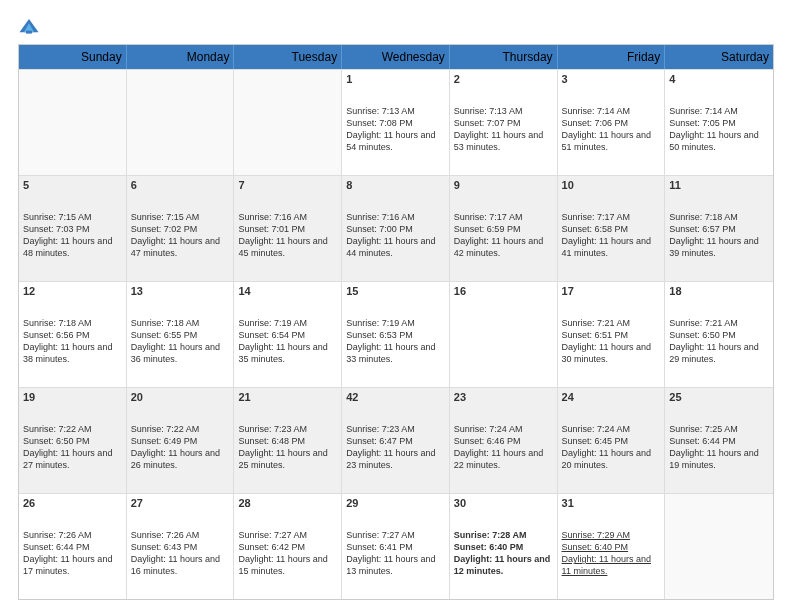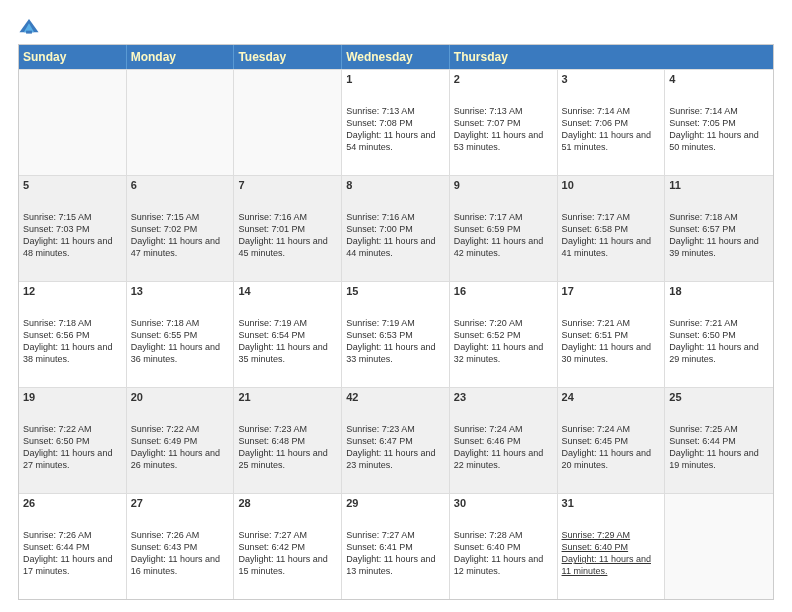--- a/index.html
+++ b/index.html
@@ -67,25 +67,25 @@
       display: flex;
       flex-direction: column;
       border: 1px solid #ccc;
     }
     .cal-header-row {
       display: grid;
       grid-template-columns: repeat(7, 1fr);
       background: #3a7abf;
     }
     .cal-header-cell {
-      color: #fef9c3;
+      color: #000000;
       font-size: 12px;
-      font-weight: bold;
+      font-weight: normal;
       padding: 5px 4px;
-      text-align: left;
+      text-align: right;
       border-right: 1px solid #5a9ad4;
     }
     .cal-header-cell:last-child { border-right: none; }
     .cal-body {
       flex: 1;
       display: flex;
       flex-direction: column;
     }
     .cal-row {
       display: grid;
@@ -141,20 +141,22 @@
     </div>
   </div>
 
   <div class="calendar">
     <div class="cal-header-row">
     <div class="cal-header-cell">Sunday</div>
         <div class="cal-header-cell">Monday</div>
         <div class="cal-header-cell">Tuesday</div>
         <div class="cal-header-cell">Wednesday</div>
         <div class="cal-header-cell">Thursday</div>
+        <div class="cal-header-cell">Friday</div>
+        <div class="cal-header-cell">Saturday</div>
       </div>
     <div class="cal-body">
     <div class="cal-row">
           <div class="cal-cell empty"></div>
           <div class="cal-cell empty"></div>
           <div class="cal-cell empty"></div>
           <div class="cal-cell">
             <span class="day-number">1</span>
             <div class="cell-text" style="white-space: pre-line;">Sunrise: 7:13 AM
 Sunset: 7:08 PM
@@ -243,23 +245,20 @@
 Daylight: 11 hours and 35 minutes.</div>
           </div>
           <div class="cal-cell">
             <span class="day-number">15</span>
             <div class="cell-text" style="white-space: pre-line;">Sunrise: 7:19 AM
 Sunset: 6:53 PM
 Daylight: 11 hours and 33 minutes.</div>
           </div>
           <div class="cal-cell">
             <span class="day-number">16</span>
-            <div class="cell-text" style="white-space: pre-line;">Sunrise: 7:20 AM
-Sunset: 6:52 PM
-Daylight: 11 hours and 32 minutes.</div>
           </div>
           <div class="cal-cell">
             <span class="day-number">17</span>
             <div class="cell-text" style="white-space: pre-line;">Sunrise: 7:21 AM
 Sunset: 6:51 PM
 Daylight: 11 hours and 30 minutes.</div>
           </div>
           <div class="cal-cell">
             <span class="day-number">18</span>
             <div class="cell-text" style="white-space: pre-line;">Sunrise: 7:21 AM
@@ -331,21 +330,21 @@
 Daylight: 11 hours and 15 minutes.</div>
           </div>
           <div class="cal-cell">
             <span class="day-number">29</span>
             <div class="cell-text" style="white-space: pre-line;">Sunrise: 7:27 AM
 Sunset: 6:41 PM
 Daylight: 11 hours and 13 minutes.</div>
           </div>
           <div class="cal-cell">
             <span class="day-number">30</span>
-            <div class="cell-text" style="white-space: pre-line;">Sunrise: 7:28 AM
+            <div class="cell-text" style="white-space: pre-line; font-weight: bold;">Sunrise: 7:28 AM
 Sunset: 6:40 PM
 Daylight: 11 hours and 12 minutes.</div>
           </div>
           <div class="cal-cell">
             <span class="day-number">31</span>
             <div class="cell-text" style="white-space: pre-line; text-decoration: underline;">Sunrise: 7:29 AM
 Sunset: 6:40 PM
 Daylight: 11 hours and 11 minutes.</div>
           </div>
           <div class="cal-cell empty"></div>

